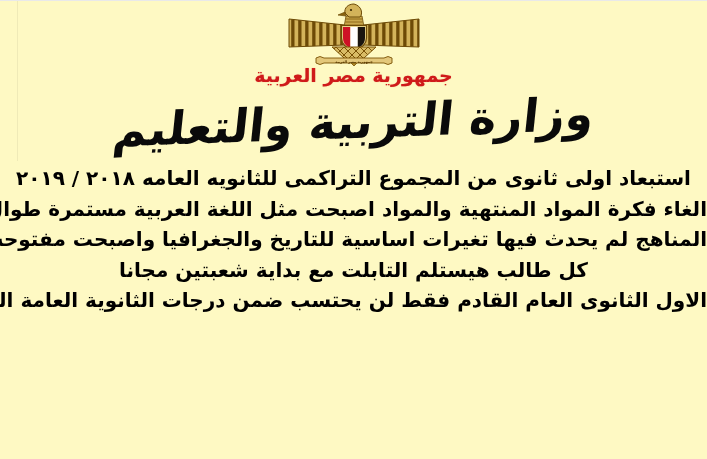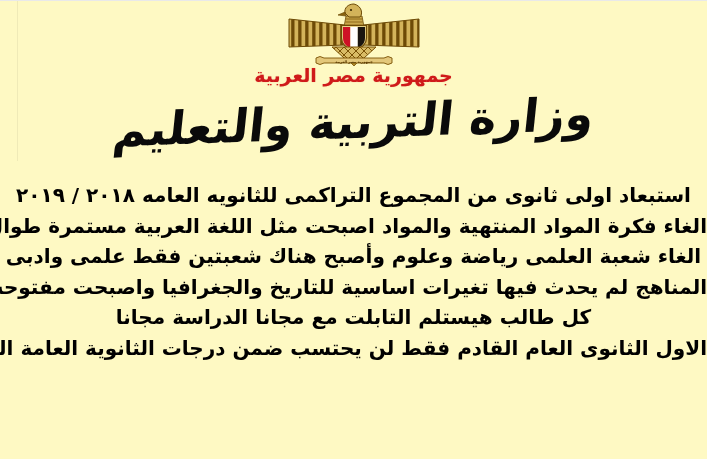--- a/index.html
+++ b/index.html
@@ -33,21 +33,21 @@
     text-align:center;
     direction:rtl;
     font-size:46px;
     line-height:66px;
     font-weight:bold;
     color:#0a0a0a;
     transform:rotate(-2deg) skewX(-8deg);
     white-space:nowrap;
   }
   .content{
-    position:absolute;top:179px;left:0;
+    position:absolute;top:162px;left:0;
     width:100%;
     direction:rtl;
     text-align:center;
     color:#000;
   }
   .content p{
     margin:0;
     font-size:20px;
     font-weight:bold;
     line-height:30.5px;
@@ -108,19 +108,18 @@
     </svg>
   </div>
 
   <div class="republic-title">جمهورية مصر العربية</div>
 
   <div class="ministry-logo">وزارة التربية والتعليم</div>
 
   <div class="content">
     <p>استبعاد اولى ثانوى من المجموع التراكمى للثانويه العامه  ٢٠١٨ / ٢٠١٩</p>
     <p>الغاء فكرة المواد المنتهية والمواد اصبحت مثل اللغة العربية مستمرة طوال العام</p>
-    <p>الغاء شعبة العلمى رياضة وعلوم وأصبح هناك شعبتين فقط علمى وادبى</p>
     <p>المناهج لم يحدث فيها تغيرات اساسية للتاريخ والجغرافيا واصبحت مفتوحة</p>
-    <p>كل طالب هيستلم التابلت مع مجانا الدراسة مجانا</p>
+    <p>كل طالب هيستلم التابلت مع بداية شعبتين مجانا</p>
     <p>الاول الثانوى العام القادم فقط لن يحتسب ضمن درجات الثانوية العامة التراكمية</p>
   </div>
 
 </div>
 
 </body></html>

